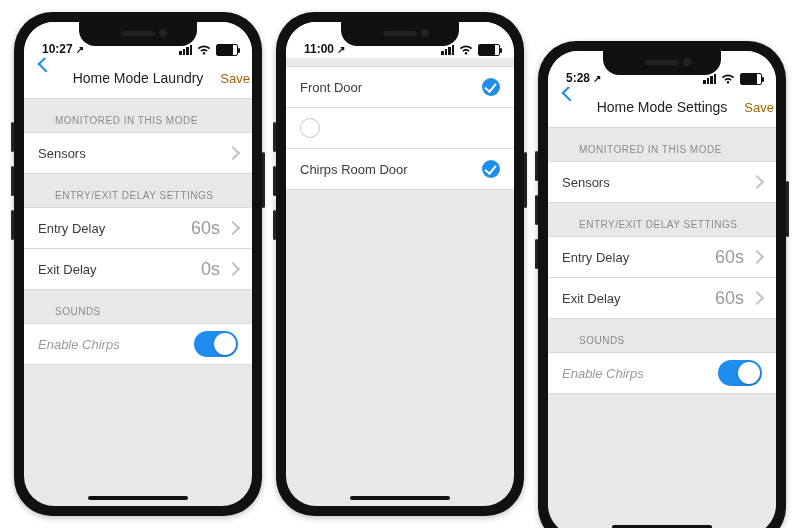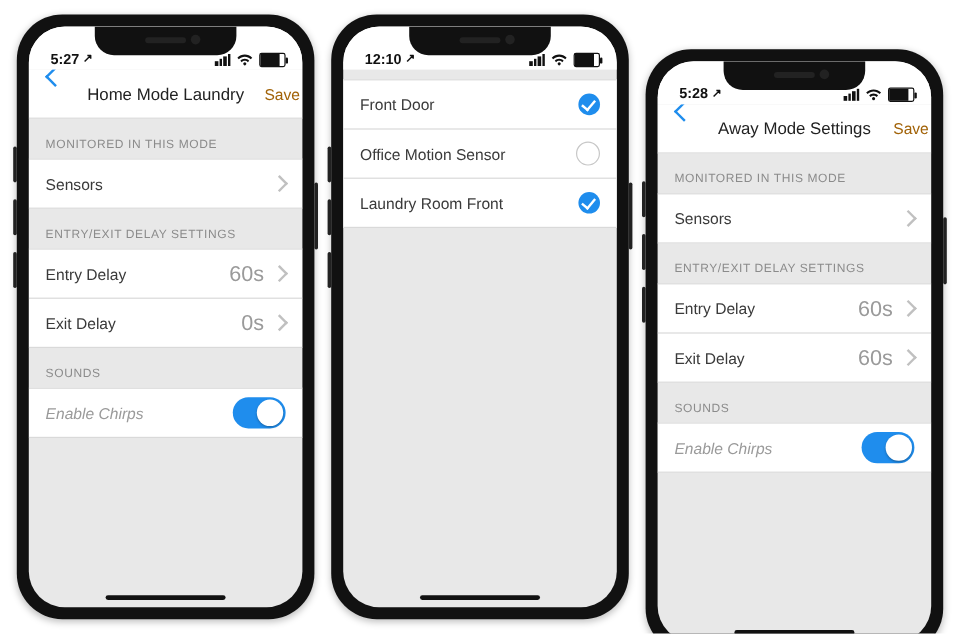--- a/index.html
+++ b/index.html
@@ -60,21 +60,21 @@
   
   .navbar{
     height:40px;background:var(--row);display:flex;align-items:center;justify-content:center;position:relative;
     border-bottom:1px solid var(--border);
   }
   .navbar .title{font-size:14px;font-weight:500;color:#222;}
   .navbar .back{position:absolute;left:8px;top:0;height:100%;display:flex;align-items:center;color:var(--accent);}
   .navbar .save{position:absolute;right:2px;top:0;height:100%;display:flex;align-items:center;font-size:13px;color:#a16207;}
   
   .section-label{
-    font-size:10px;letter-spacing:.5px;color:#8b8b8b;padding:16px 14px 6px;text-transform:uppercase;
+    font-size:10px;letter-spacing:.5px;color:#8b8b8b;padding:16px 31px 6px;text-transform:uppercase;
   }
   .rows{background:var(--row);border-top:1px solid var(--border);border-bottom:1px solid var(--border);}
   .row{
     height:40px;display:flex;align-items:center;justify-content:space-between;padding:0 14px;font-size:13px;color:var(--text);
   }
   .row + .row{border-top:1px solid var(--border);}
   .row .muted{color:var(--muted);font-size:18px;}
   .row .right{display:flex;align-items:center;gap:8px;}
   .row.disabled{color:var(--muted);font-style:italic;}
   
@@ -98,21 +98,21 @@
 <body>
 
 <div class="stage">
 
   <div class="phone p1">
     <div class="screen">
       <div class="notch"></div>
 
       <div class="statusbar">
         <div class="sb-left">
-          <span>5:27</span>
+          <span>10:27</span>
           <span class="loc">↗</span>
         </div>
         <div class="sb-right">
           <span class="signal">
               <span></span>
               <span></span>
               <span></span>
               <span></span>
             </span>
           <svg width="14" height="10" viewBox="0 0 14 10">
@@ -169,21 +169,21 @@
       <div class="home-indicator"></div>
     </div>
   </div>
 
   <div class="phone p2">
     <div class="screen">
       <div class="notch"></div>
 
       <div class="statusbar">
         <div class="sb-left">
-          <span>12:10</span>
+          <span>11:00</span>
           <span class="loc">↗</span>
         </div>
         <div class="sb-right">
           <span class="signal">
               <span></span>
               <span></span>
               <span></span>
               <span></span>
             </span>
           <svg width="14" height="10" viewBox="0 0 14 10">
@@ -195,25 +195,24 @@
         </div>
       </div>
 
 
       <div class="rows" style="margin-top:8px">
         <div class="row">
           <span>Front Door</span>
           <span class="check"></span>
         </div>
         <div class="row">
-          <span>Office Motion Sensor</span>
           <span class="radio-empty"></span>
         </div>
         <div class="row">
-          <span>Laundry Room Front</span>
+          <span>Chirps Room Door</span>
           <span class="check"></span>
         </div>
       </div>
 
       <div class="home-indicator"></div>
     </div>
   </div>
 
   <div class="phone p3">
     <div class="screen">
@@ -237,21 +236,21 @@
           <span class="battery">
               <i></i>
             </span>
         </div>
       </div>
 
       <div class="navbar">
         <div class="back">
             <span class="chevron back"></span>
           </div>
-        <div class="title">Away Mode Settings</div>
+        <div class="title">Home Mode Settings</div>
         <div class="save">Save</div>
       </div>
 
       <div class="section-label">MONITORED IN THIS MODE</div>
       <div class="rows">
         <div class="row">
           <span>Sensors</span>
           <span class="chevron"></span>
         </div>
       </div>

